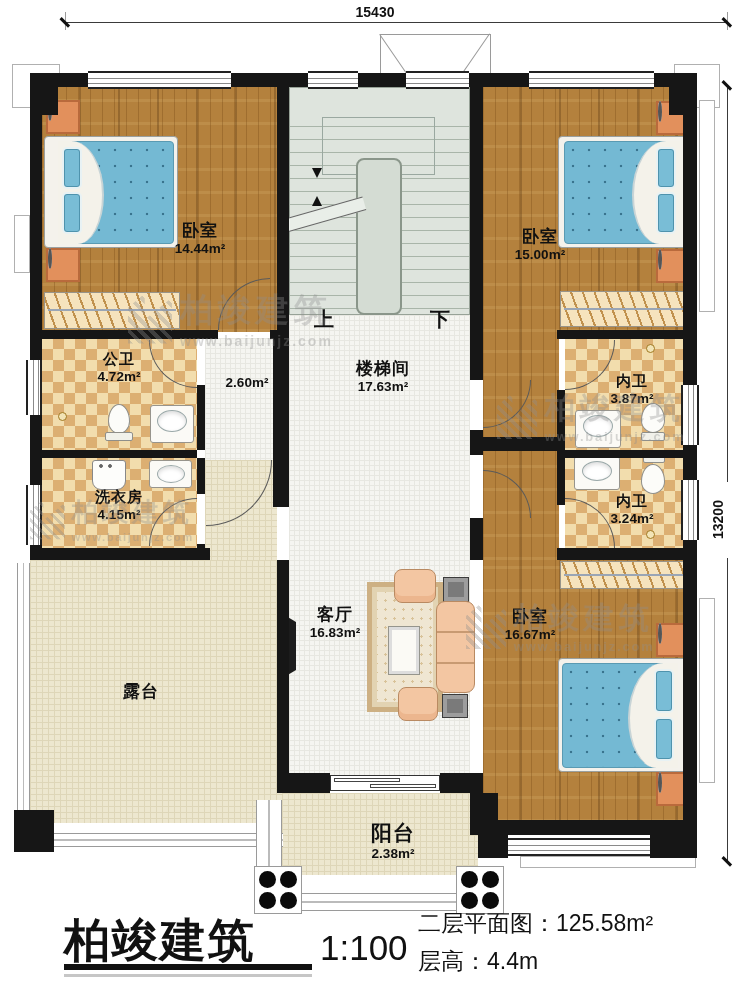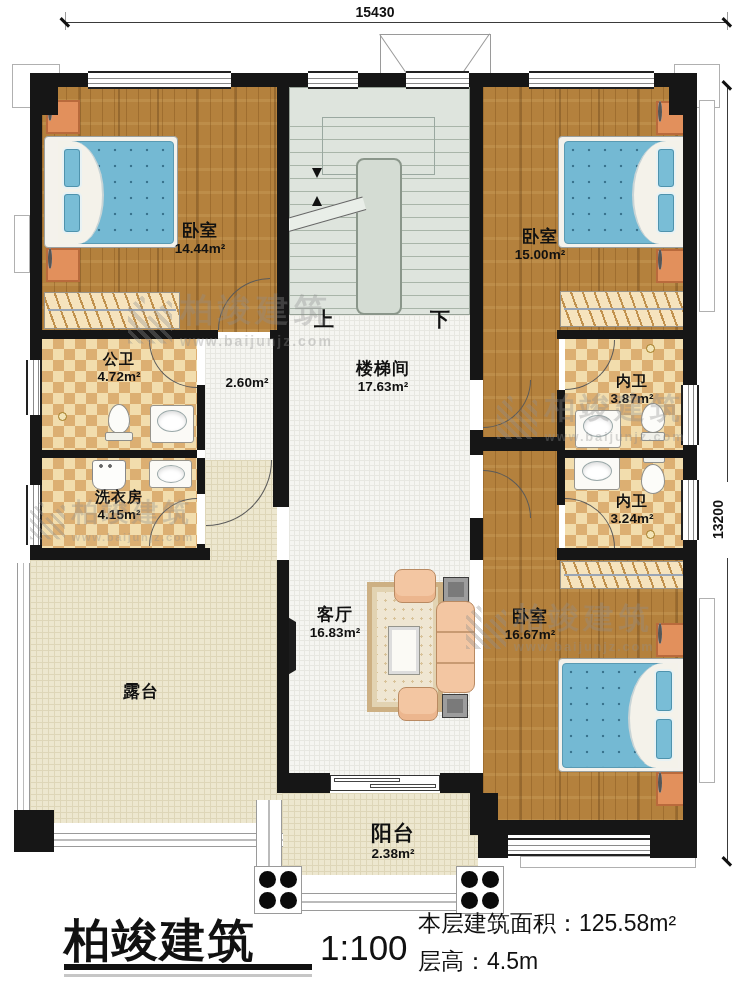--- a/index.html
+++ b/index.html
@@ -354,17 +354,17 @@
     <span class="wm-brand">柏竣建筑</span>
     <span class="wm-url" style="display:block">www.baijunjz.com</span>
   </span>
 </div>
 
 <span class="abs tb-title" style="left:64px;top:910px">柏竣建筑</span>
 <i class="abs" style="left:64px;top:964px;width:248px;height:6px;background:#111;z-index:60"></i>
 <i class="abs" style="left:64px;top:974px;width:248px;height:3px;background:#c6c6c6;z-index:60"></i>
 <span class="abs tb-scale" style="left:320px;top:928px">1:100</span>
 <div class="abs tb-info" style="left:418px;top:908px">
-  <span>本层建筑面积：</span><span>125.58m²</span>
+  <span>二层平面图：</span><span>125.58m²</span>
 </div>
 <div class="abs tb-info" style="left:418px;top:946px">
-  <span>层高：</span><span>4.5m</span>
+  <span>层高：</span><span>4.4m</span>
 </div>
 
 </body></html>

